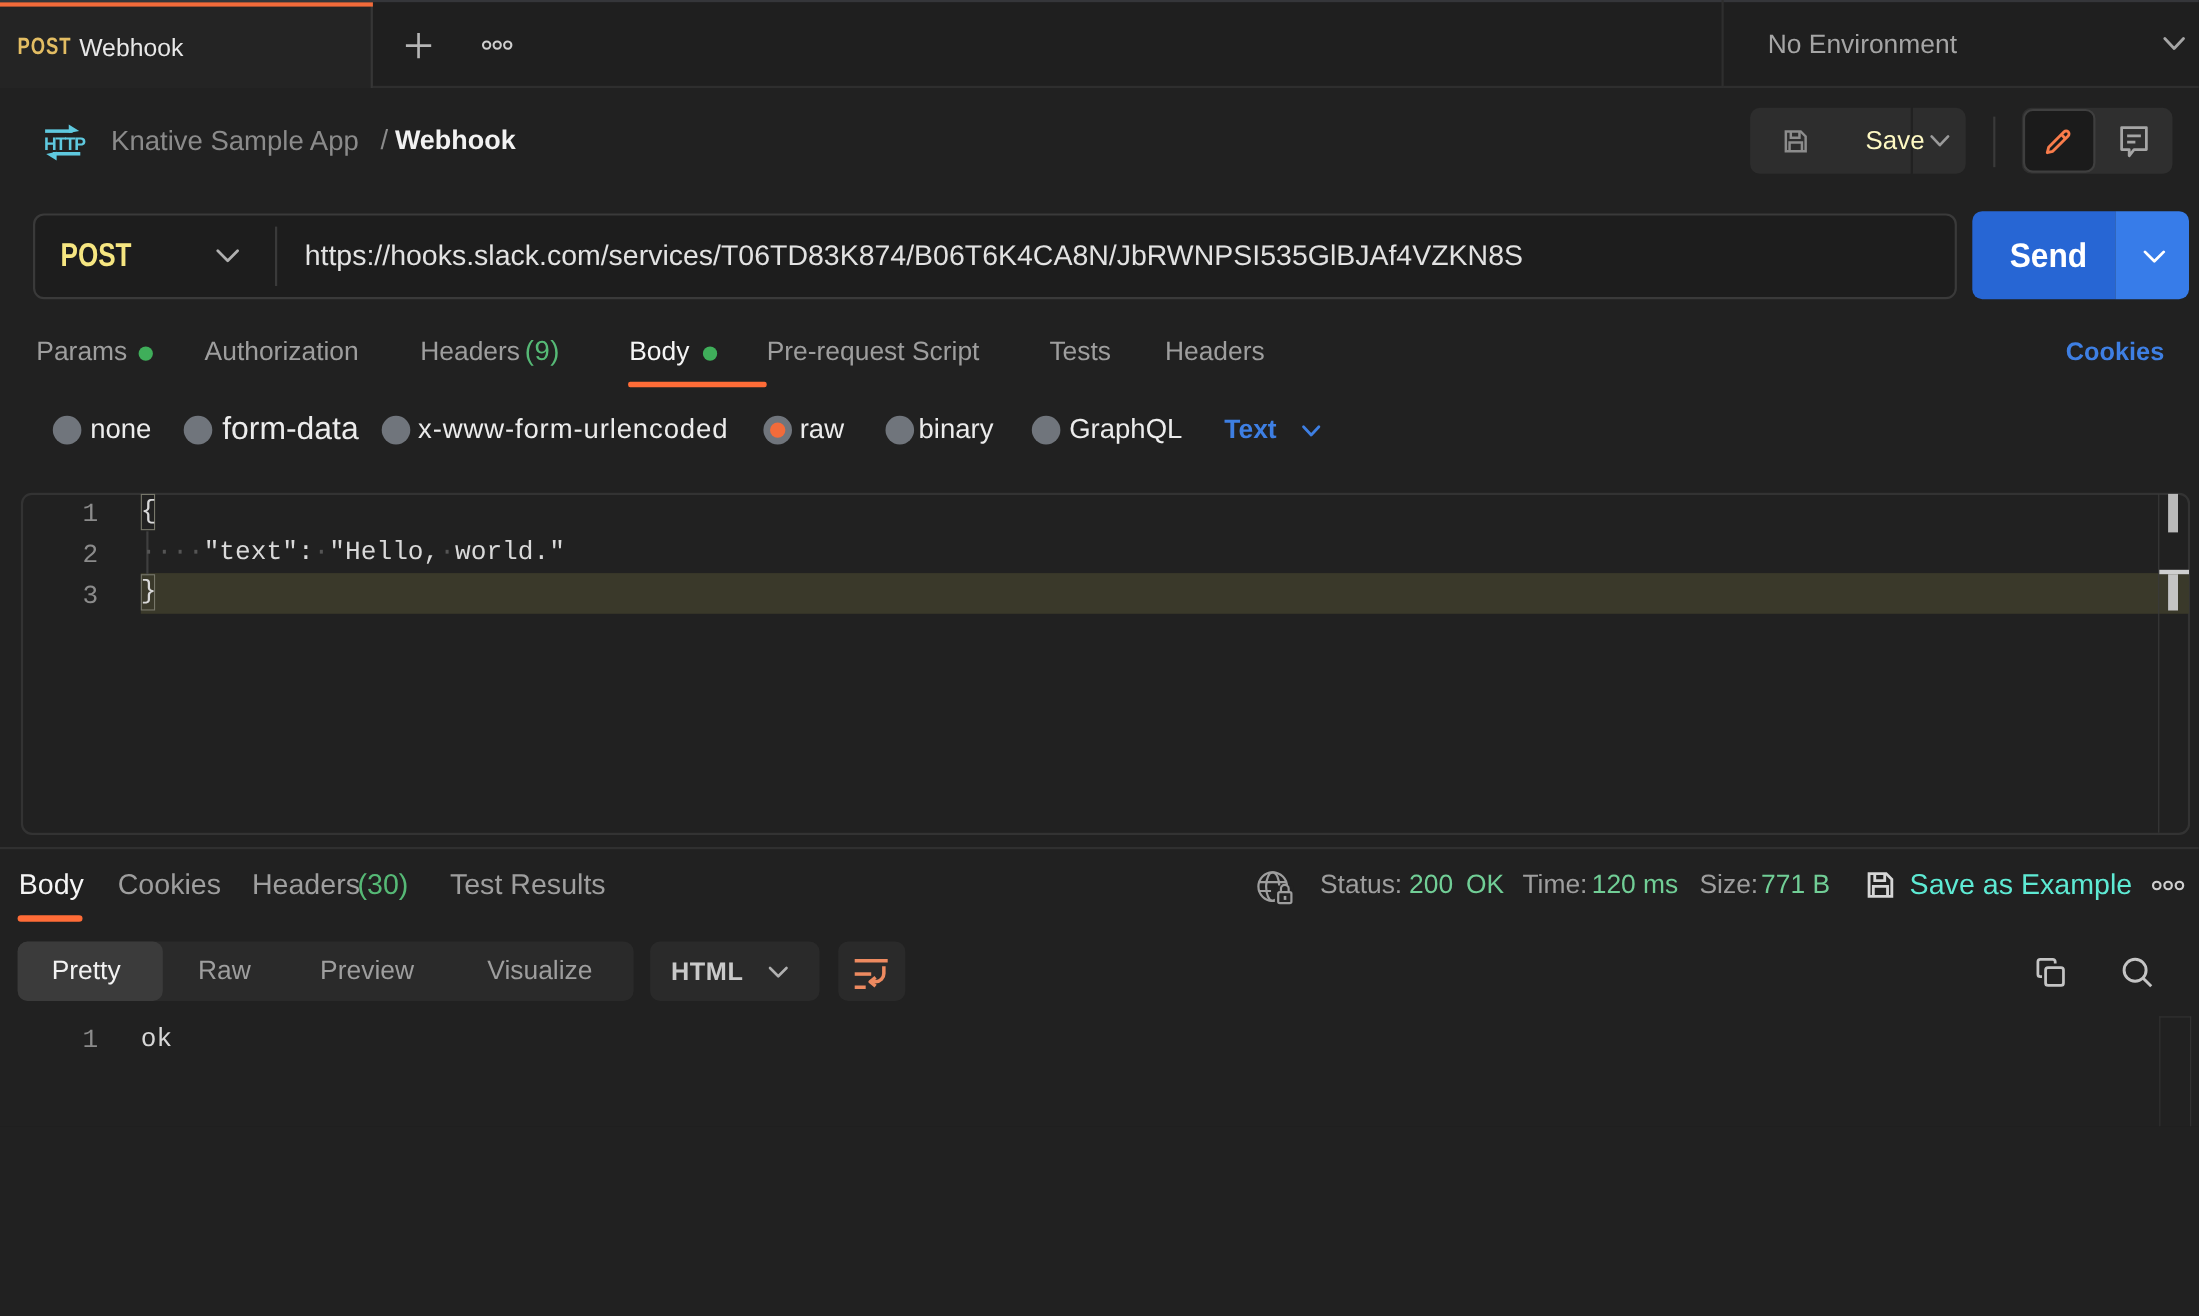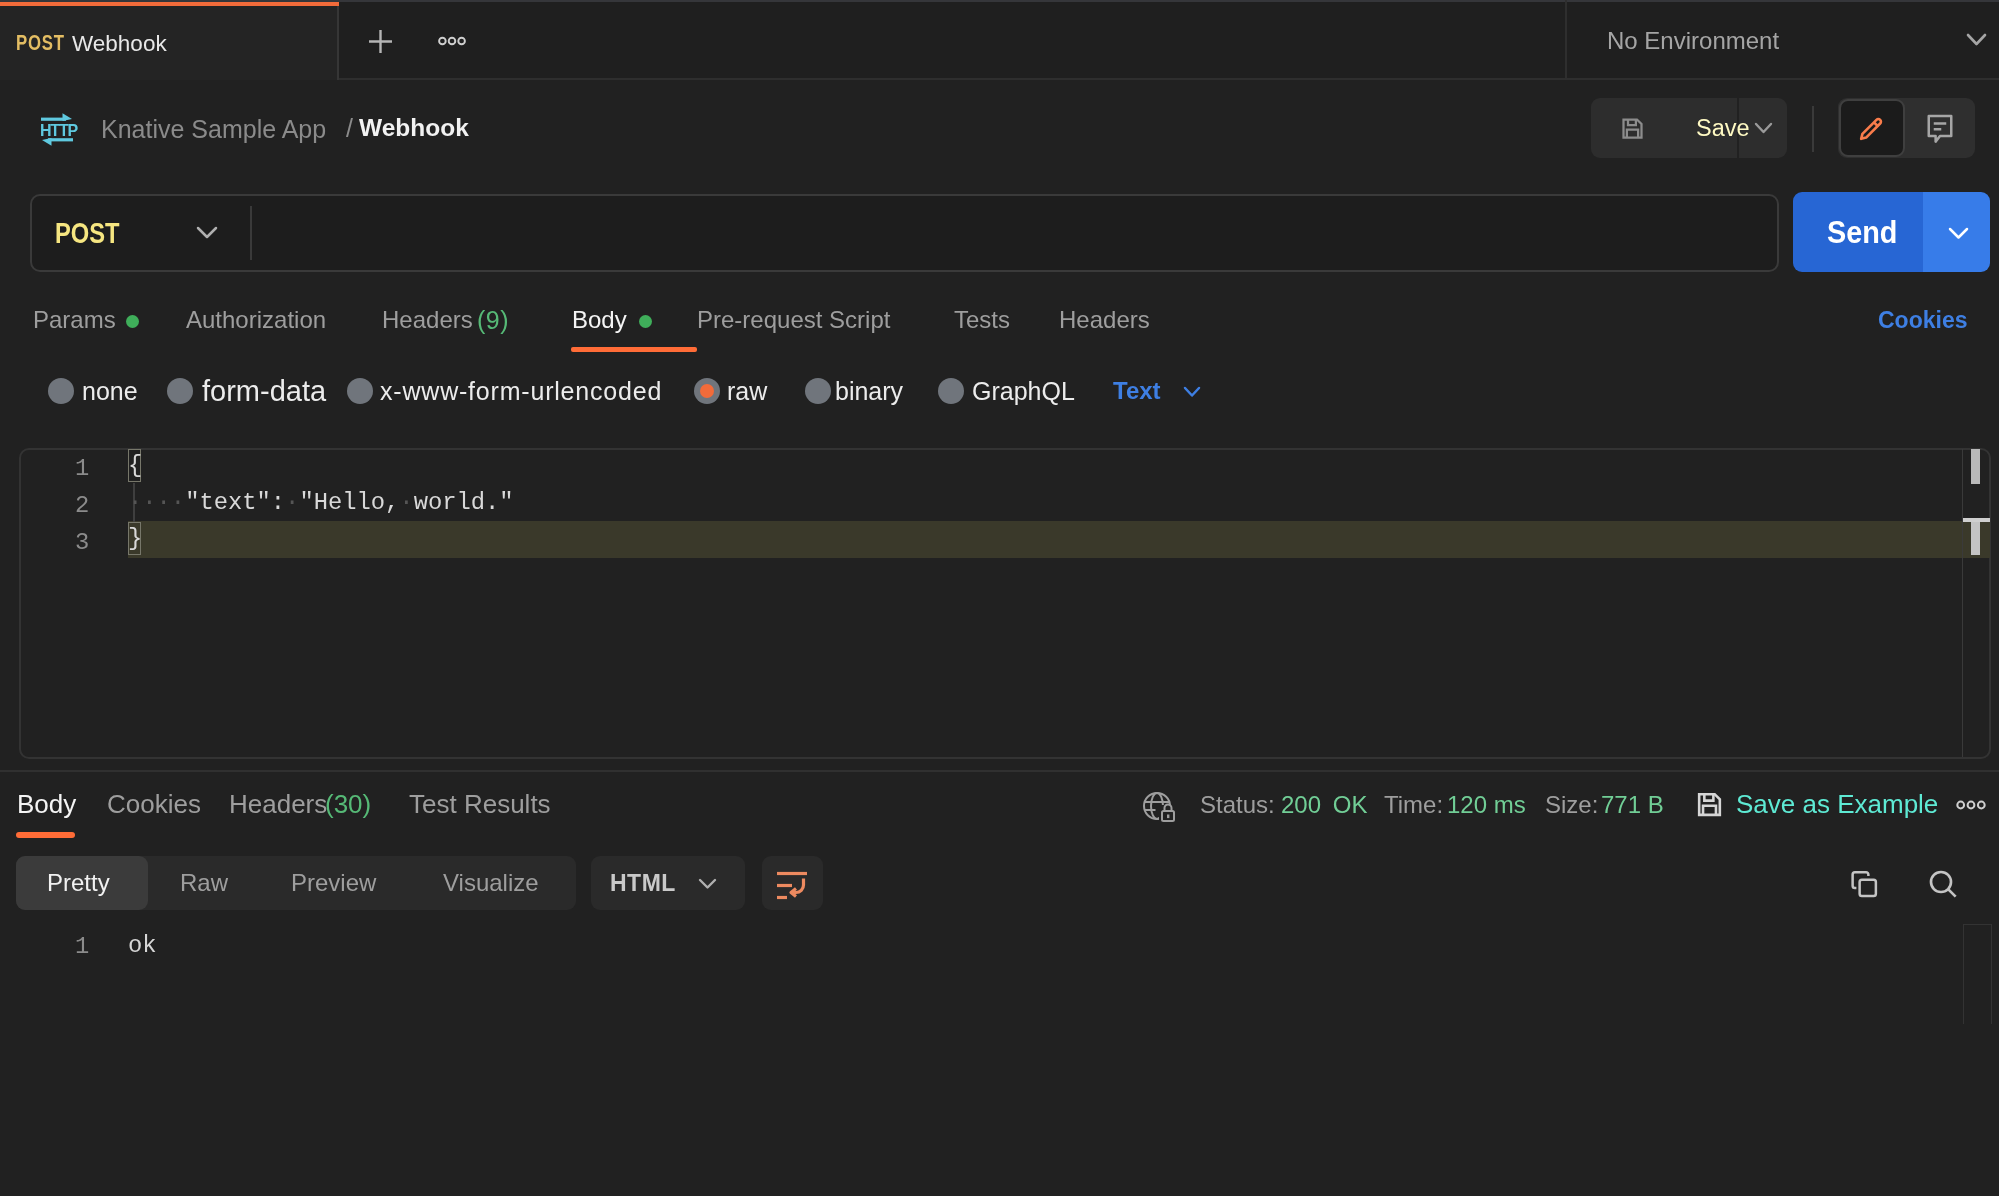--- a/index.html
+++ b/index.html
@@ -71,20 +71,21 @@
     <path d="M3 3 h18 v16 h-9 l-3.5 4.5 v-4.5 h-5.5 z" fill="none" stroke="#a6a6a6" stroke-width="2" stroke-linejoin="round"></path>
     <path d="M7 9 h10 M7 13.5 h6" stroke="#a6a6a6" stroke-width="2"></path>
   </svg>
 
   <div class="abs" style="left:30px;top:194px;width:1749px;height:78px;background:#1d1d1d;border:2px solid #3a3a3a;border-radius:10px;box-sizing:border-box;"></div>
   <span class="abs cy" style="left:55px;top:233px;font-size:30px;font-weight:700;color:#f6e681;transform:translateY(-50%) scaleX(.79);transform-origin:left center;letter-spacing:0px;">POST</span>
   <svg class="abs" style="left:196px;top:226px;" width="22" height="14" viewBox="0 0 22 14">
     <path d="M2 2 L11 11 L20 2" fill="none" stroke="#b0b0b0" stroke-width="2.5" stroke-linecap="round" stroke-linejoin="round"></path>
   </svg>
   <div class="abs" style="left:250px;top:206px;width:2px;height:54px;background:#3a3a3a;"></div>
+  <span class="abs cy" style="left:277px;top:233px;font-size:25.9px;color:#e2e2e2;">https://hooks.slack.com/services/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</span>
 
   <div class="abs" style="left:1793px;top:192px;width:130px;height:80px;background:#2766d4;border-radius:9px 0 0 9px;"></div>
   <div class="abs" style="left:1923px;top:192px;width:67px;height:80px;background:#377ce9;border-radius:0 9px 9px 0;"></div>
   <span class="abs cy" style="left:1827px;top:233px;font-size:31px;font-weight:600;color:#fff;transform:translateY(-50%) scaleX(.93);transform-origin:left center;">Send</span>
   <svg class="abs" style="left:1948px;top:227px;" width="21" height="13" viewBox="0 0 21 13">
     <path d="M2 2 L10.5 10.5 L19 2" fill="none" stroke="#fff" stroke-width="2.5" stroke-linecap="round" stroke-linejoin="round"></path>
   </svg>
 
   <span class="abs cy" style="left:33px;top:320px;font-size:24px;color:#9e9e9e;">Params</span>
   <div class="abs" style="left:126px;top:315px;width:13px;height:13px;border-radius:50%;background:#3fae5a;"></div>

